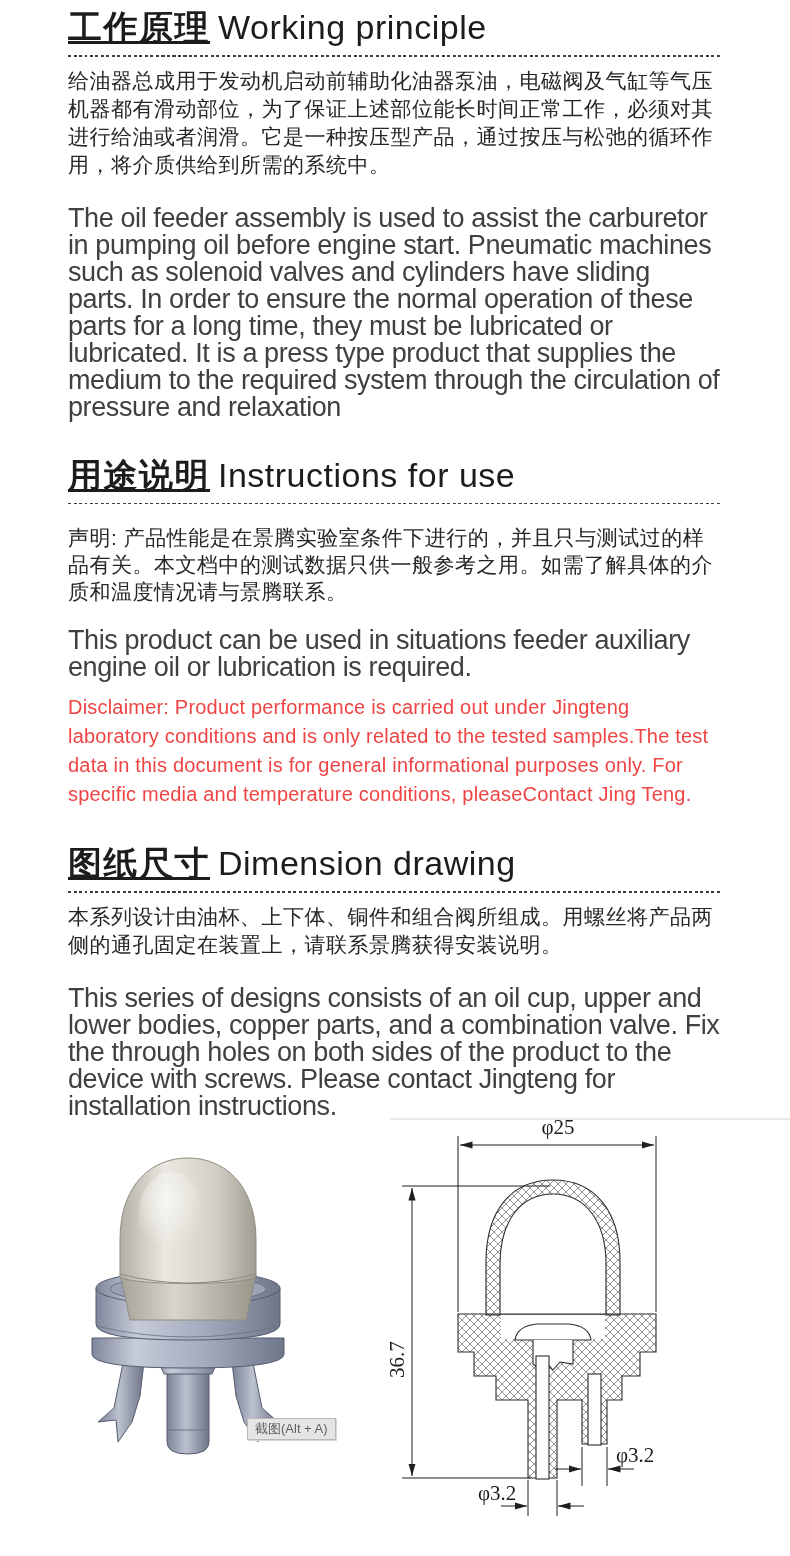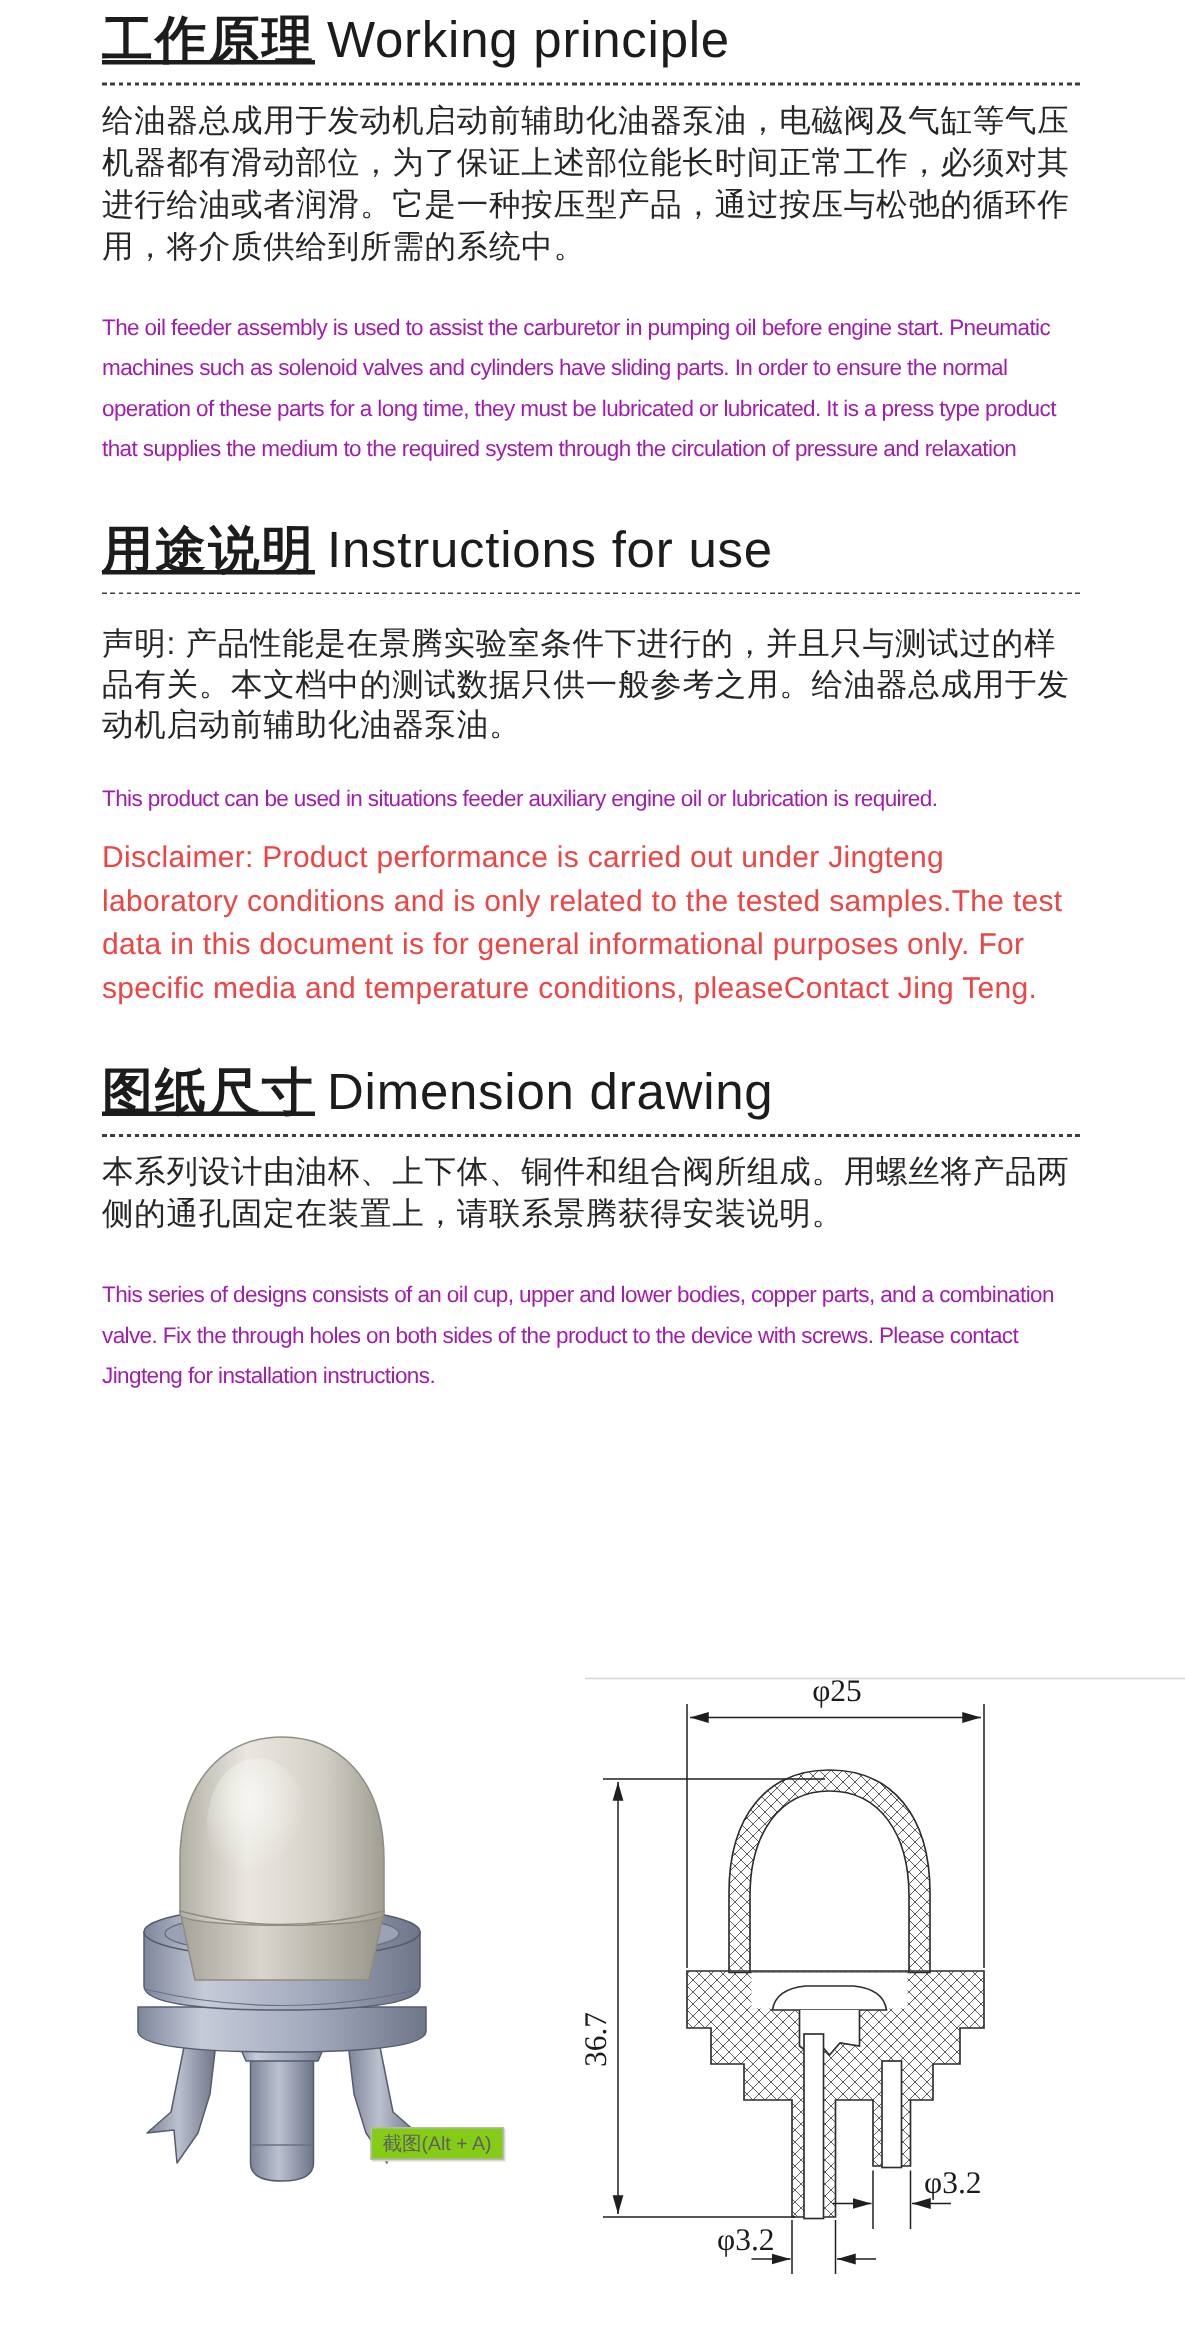--- a/index.html
+++ b/index.html
@@ -11,56 +11,56 @@
   .content{padding:6px 68px 0 68px;}
   .sec-title{margin:0;font-size:34px;line-height:42px;color:#1c1c1c;}
   .sec-title .zh{font-weight:700;letter-spacing:1.5px;margin-right:8px;text-decoration:underline;}
   .sec-title .en{font-weight:400;letter-spacing:0.5px;margin-top:40px;}
   .divider{
     height:1.6px;margin-top:7px;
     background:repeating-linear-gradient(90deg,#3d3d3d 0 3px,transparent 3px 5.5px);
   }
   .p-zh{font-size:21px;line-height:28px;letter-spacing:0.5px;color:#262626;margin:10px 0 0 0;}
   .p-zh2{font-size:21px;line-height:27px;letter-spacing:0.5px;color:#262626;margin:20px 0 0 0;}
-  .p-en{font-size:15px;line-height:27px;letter-spacing:-0.4px;color:#a21caf;margin:26px 0 0 0;}
+  .p-en{font-size:27px;line-height:27px;letter-spacing:-0.4px;color:#404040;margin:26px 0 0 0;}
   .p-en-wide{font-size:20px;line-height:29px;letter-spacing:0.2px;color:#ef4444;margin:12px 0 0 0;}
   .section{margin-top:33px;}
   .section:first-child{margin-top:0;}
 
   
   .figure-row{
     position:absolute;left:60px;top:1112px;width:730px;height:444px;
     display:flex;
   }
   .fig-render{position:relative;width:330px;height:441px;flex:0 0 330px;}
   .fig-drawing{position:relative;width:400px;height:441px;flex:0 0 400px;}
   .screenshot-tip{
     position:absolute;left:187px;top:306px;
     font-size:13px;line-height:16px;color:#5f5f5f;
-    background:#84cc16;border:1px solid #b9b9b3;border-radius:0;
+    background:#e5e5e5;border:1px solid #b9b9b3;border-radius:0;
     padding:2px 7px;box-shadow:1px 1px 0 #d8d8d2;white-space:nowrap;
   }
   .dim-label{font-family:"Liberation Serif","DejaVu Serif",serif;font-size:21px;fill:#1b1b1b;}
 </style>
 </head>
 <body>
 
 <div class="content">
 
   <div class="section">
     <h2 class="sec-title"><span class="zh">工作原理</span><span class="en">Working principle</span></h2>
     <div class="divider"></div>
     <p class="p-zh">给油器总成用于发动机启动前辅助化油器泵油，电磁阀及气缸等气压机器都有滑动部位，为了保证上述部位能长时间正常工作，必须对其进行给油或者润滑。它是一种按压型产品，通过按压与松弛的循环作用，将介质供给到所需的系统中。</p>
     <p class="p-en">The oil feeder assembly is used to assist the carburetor in pumping oil before engine start. Pneumatic machines such as solenoid valves and cylinders have sliding parts. In order to ensure the normal operation of these parts for a long time, they must be lubricated or lubricated. It is a press type product that supplies the medium to the required system through the circulation of pressure and relaxation</p>
   </div>
 
   <div class="section">
     <h2 class="sec-title"><span class="zh">用途说明</span><span class="en">Instructions for use</span></h2>
     <div class="divider"></div>
-    <p class="p-zh2">声明: 产品性能是在景腾实验室条件下进行的，并且只与测试过的样品有关。本文档中的测试数据只供一般参考之用。给油器总成用于发动机启动前辅助化油器泵油。</p>
+    <p class="p-zh2">声明: 产品性能是在景腾实验室条件下进行的，并且只与测试过的样品有关。本文档中的测试数据只供一般参考之用。如需了解具体的介质和温度情况请与景腾联系。</p>
     <p class="p-en" style="margin-top:22px;">This product can be used in situations feeder auxiliary engine oil or lubrication is required.</p>
     <p class="p-en-wide">Disclaimer: Product performance is carried out under Jingteng laboratory conditions and is only related to the tested samples.The test data in this document is for general informational purposes only. For specific media and temperature conditions, pleaseContact Jing Teng.</p>
   </div>
 
   <div class="section">
     <h2 class="sec-title"><span class="zh">图纸尺寸</span><span class="en">Dimension drawing</span></h2>
     <div class="divider"></div>
     <p class="p-zh" style="">本系列设计由油杯、上下体、铜件和组合阀所组成。用螺丝将产品两侧的通孔固定在装置上，请联系景腾获得安装说明。</p>
     <p class="p-en">This series of designs consists of an oil cup, upper and lower bodies, copper parts, and a combination valve. Fix the through holes on both sides of the product to the device with screws. Please contact Jingteng for installation instructions.</p>
   </div>

